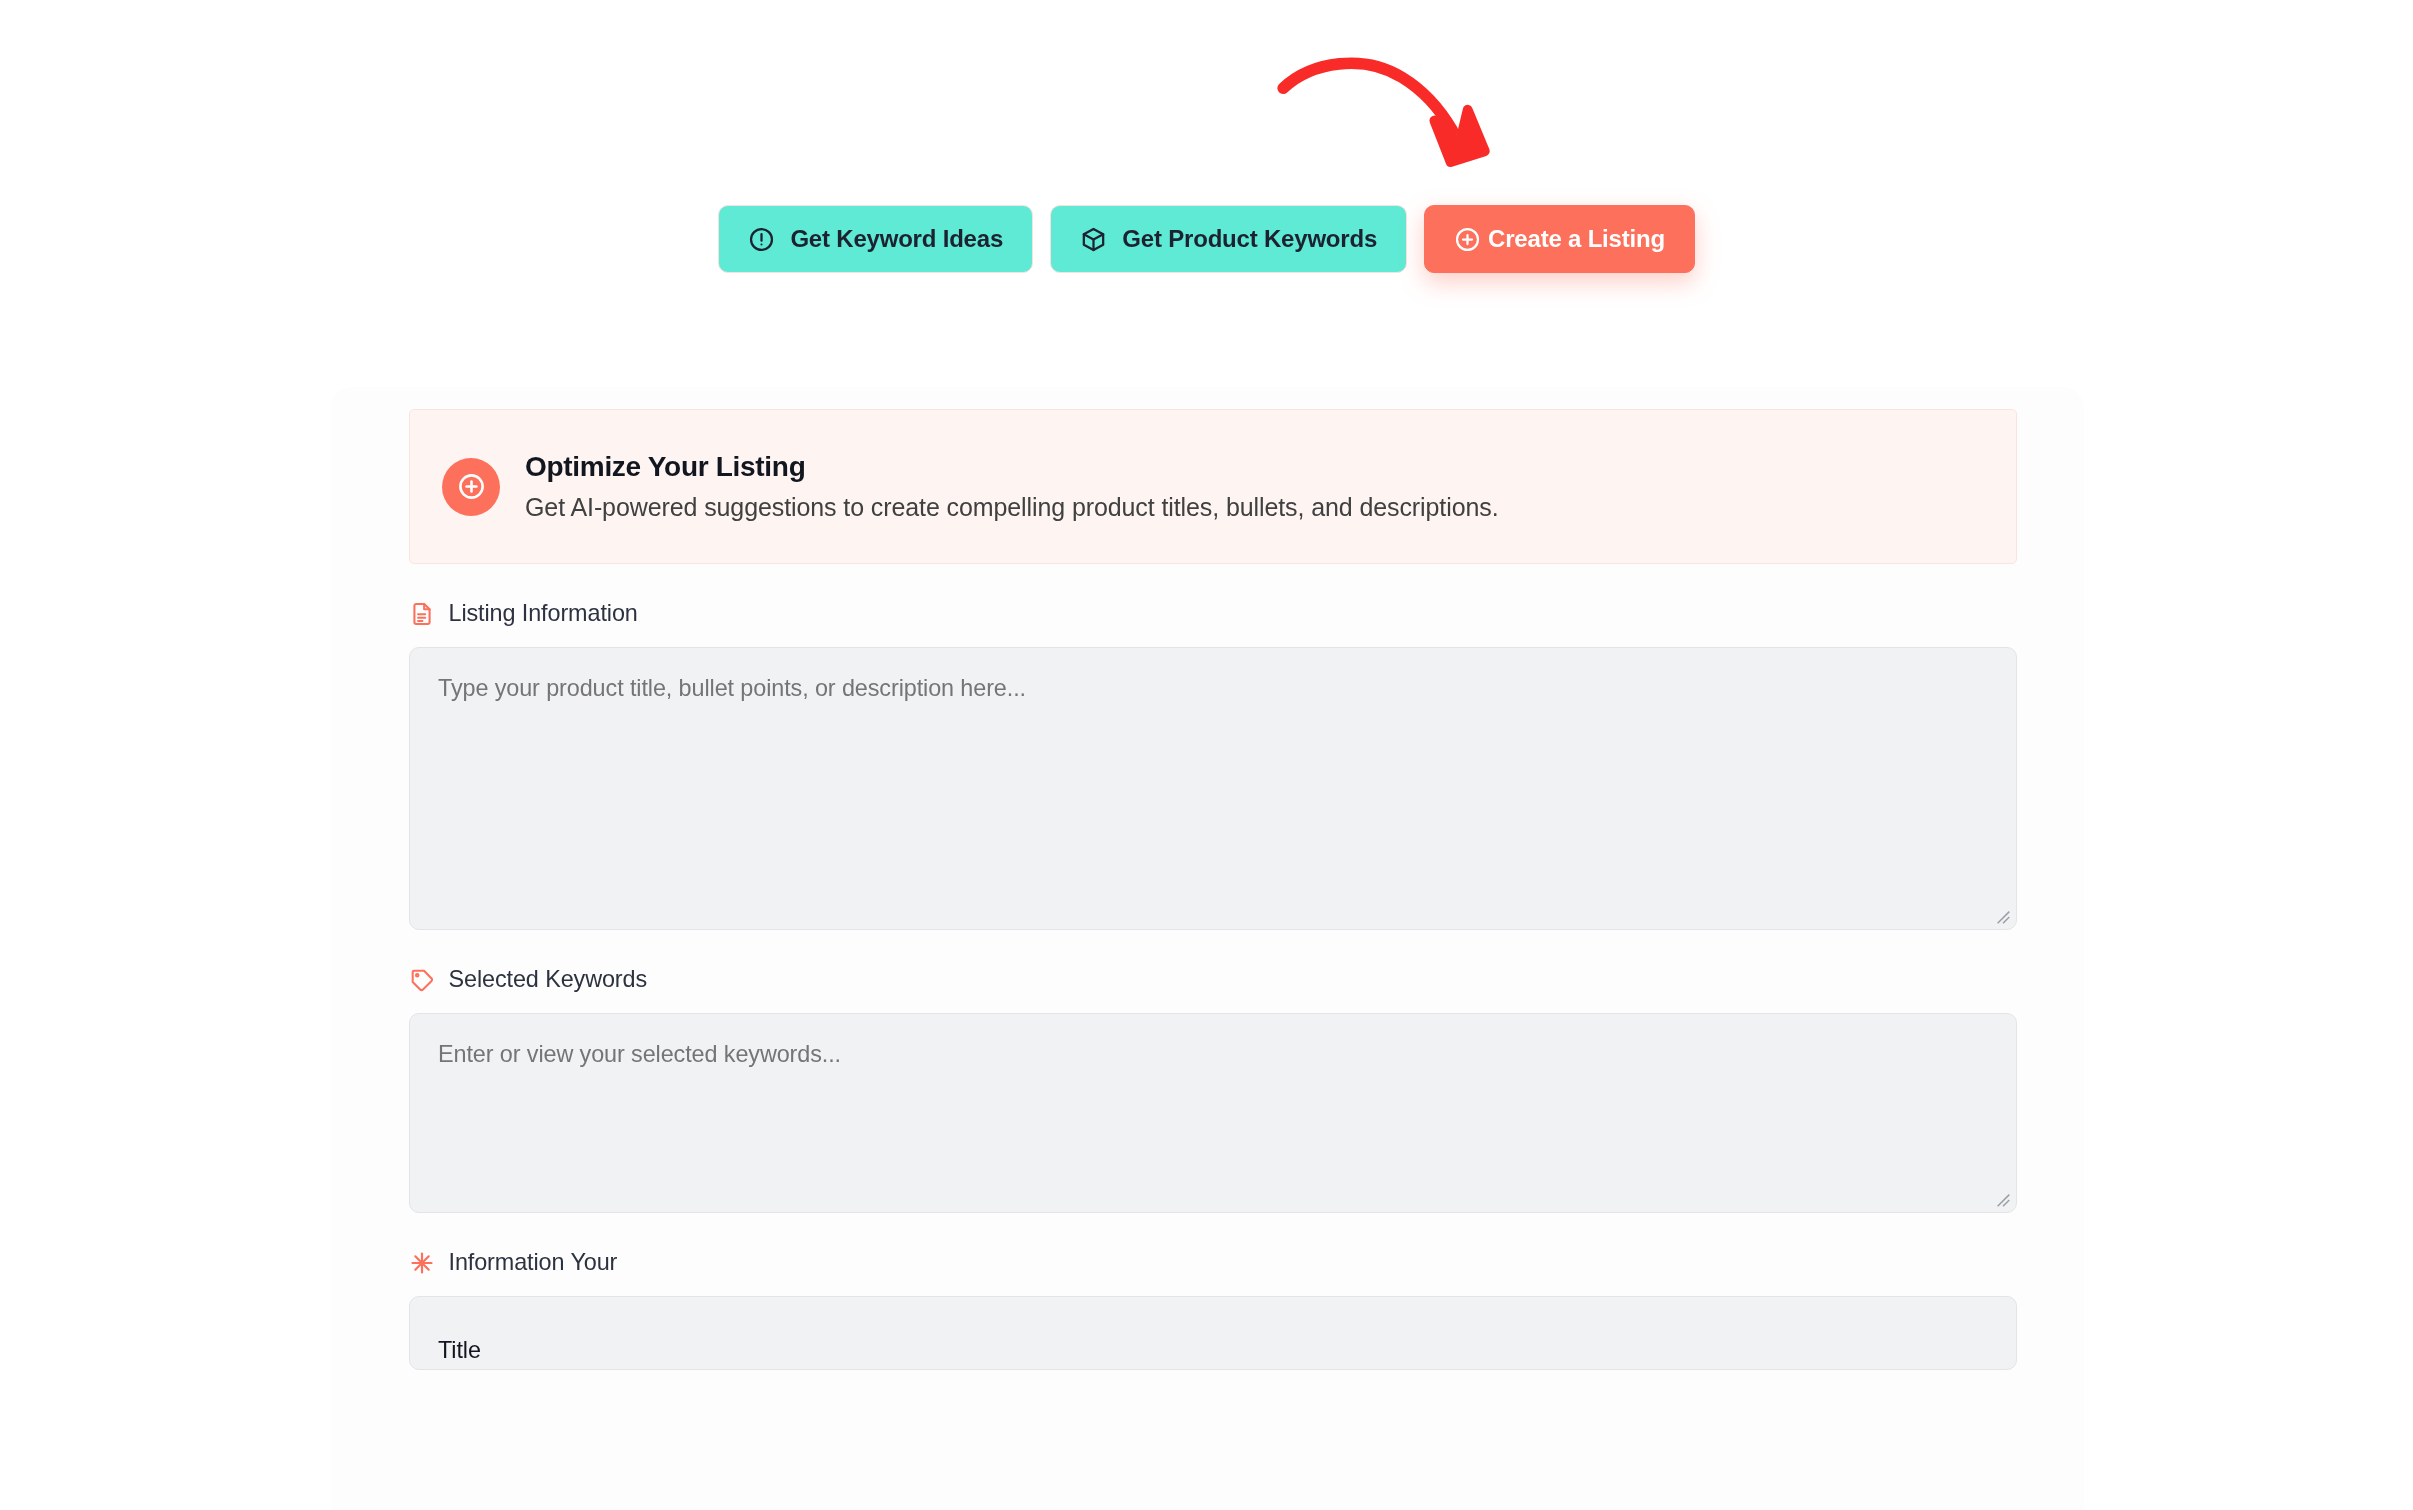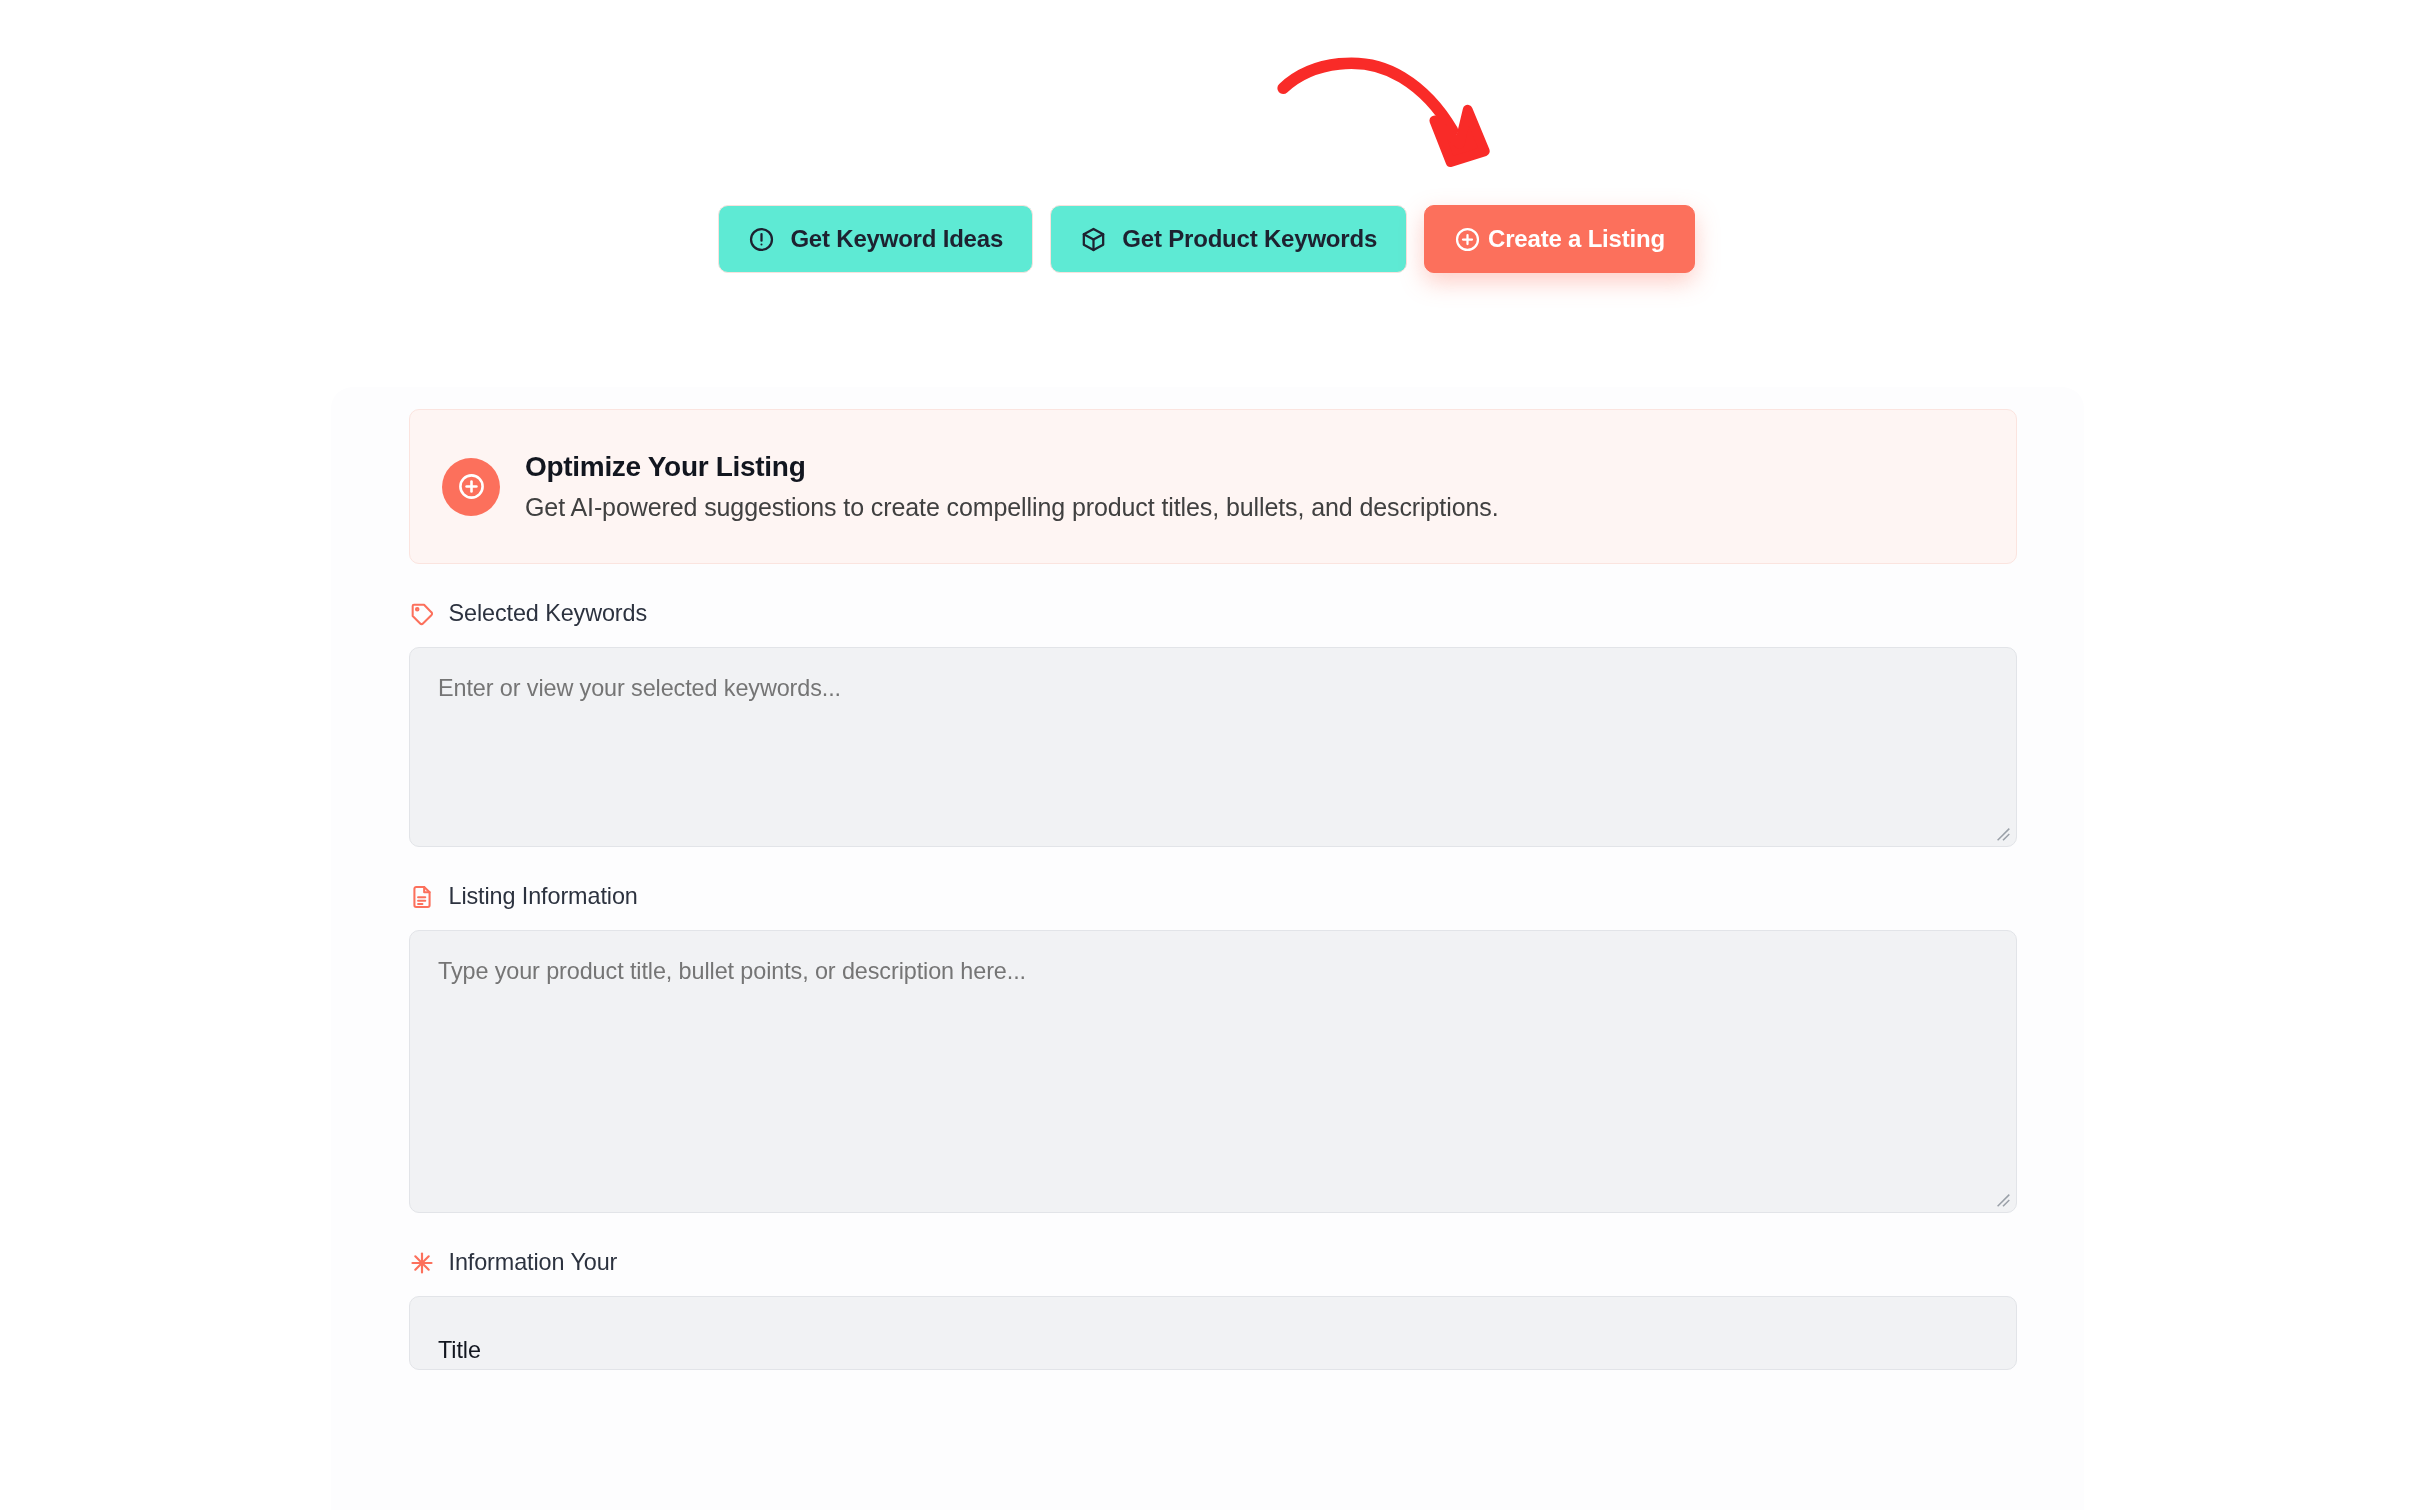--- a/index.html
+++ b/index.html
@@ -95,21 +95,21 @@
   }
 
   
   .optimize-banner {
     display: flex;
     align-items: center;
     gap: 25px;
     box-sizing: border-box;
     background: #fef5f3;
     border: 0.9px solid #fbe4df;
-    border-radius: 10px;
+    border-radius: 5px;
     padding: 31px 32px;
     height: 155px;
   }
   .banner-badge {
     width: 58px;
     height: 58px;
     flex: 0 0 auto;
     border-radius: 50%;
     background: #fc705c;
     display: flex;
@@ -244,50 +244,50 @@
     <span class="banner-text">
       <span class="banner-title">Optimize Your Listing</span>
       <span class="banner-sub">Get AI-powered suggestions to create compelling product titles, bullets, and descriptions.</span>
     </span>
   </div>
 
   <div class="field-group">
     <div class="field-label">
       <span class="field-label-icon">
         <svg width="26" height="26" viewBox="0 0 24 24" fill="none" stroke="#fc705c" stroke-width="1.9" stroke-linejoin="round" stroke-linecap="round">
-          <path d="M20.6 13.1 L12.9 20.8 a1.8 1.8 0 0 1 -2.6 0 L3.4 13.9 V4.6 a1.2 1.2 0 0 1 1.2 -1.2 h9.3 l6.7 6.9 a1.8 1.8 0 0 1 0 2.8 Z"></path>
-          <circle cx="7.6" cy="7.6" r="1.15"></circle>
-        </svg>
-      </span>
-      <span class="field-label-text">Selected Keywords</span>
-    </div>
-    <div class="resize-host">
-      <textarea class="text-field keywords" placeholder="Enter or view your selected keywords..." style=""></textarea>
-      <svg class="resize-grip" viewBox="0 0 20 20">
-        <line x1="4" y1="17" x2="17" y2="4" stroke="#9aa0a8" stroke-width="1.7"></line>
-        <line x1="10" y1="17" x2="17" y2="10" stroke="#9aa0a8" stroke-width="1.7"></line>
-      </svg>
-    </div>
-  </div>
-
-  <div class="field-group">
-    <div class="field-label">
-      <span class="field-label-icon">
-        <svg width="26" height="26" viewBox="0 0 24 24" fill="none" stroke="#fc705c" stroke-width="1.9" stroke-linejoin="round" stroke-linecap="round">
           <path d="M14 2.7 H6.6 a1.6 1.6 0 0 0 -1.6 1.6 v15.4 a1.6 1.6 0 0 0 1.6 1.6 h10.8 a1.6 1.6 0 0 0 1.6 -1.6 V7.7 Z"></path>
           <path d="M14 2.7 V7.7 h5"></path>
           <line x1="8.4" y1="12.3" x2="15" y2="12.3"></line>
           <line x1="8.4" y1="15.4" x2="15" y2="15.4"></line>
           <line x1="8.4" y1="18.4" x2="12.4" y2="18.4"></line>
         </svg>
       </span>
       <span class="field-label-text">Listing Information</span>
     </div>
     <div class="resize-host">
       <textarea class="text-field listing" placeholder="Type your product title, bullet points, or description here..." style=""></textarea>
+      <svg class="resize-grip" viewBox="0 0 20 20">
+        <line x1="4" y1="17" x2="17" y2="4" stroke="#9aa0a8" stroke-width="1.7"></line>
+        <line x1="10" y1="17" x2="17" y2="10" stroke="#9aa0a8" stroke-width="1.7"></line>
+      </svg>
+    </div>
+  </div>
+
+  <div class="field-group">
+    <div class="field-label">
+      <span class="field-label-icon">
+        <svg width="26" height="26" viewBox="0 0 24 24" fill="none" stroke="#fc705c" stroke-width="1.9" stroke-linejoin="round" stroke-linecap="round">
+          <path d="M20.6 13.1 L12.9 20.8 a1.8 1.8 0 0 1 -2.6 0 L3.4 13.9 V4.6 a1.2 1.2 0 0 1 1.2 -1.2 h9.3 l6.7 6.9 a1.8 1.8 0 0 1 0 2.8 Z"></path>
+          <circle cx="7.6" cy="7.6" r="1.15"></circle>
+        </svg>
+      </span>
+      <span class="field-label-text">Selected Keywords</span>
+    </div>
+    <div class="resize-host">
+      <textarea class="text-field keywords" placeholder="Enter or view your selected keywords..." style=""></textarea>
       <svg class="resize-grip" viewBox="0 0 20 20">
         <line x1="4" y1="17" x2="17" y2="4" stroke="#9aa0a8" stroke-width="1.7"></line>
         <line x1="10" y1="17" x2="17" y2="10" stroke="#9aa0a8" stroke-width="1.7"></line>
       </svg>
     </div>
   </div>
 
   <div class="field-group">
     <div class="field-label">
       <span class="field-label-icon">

